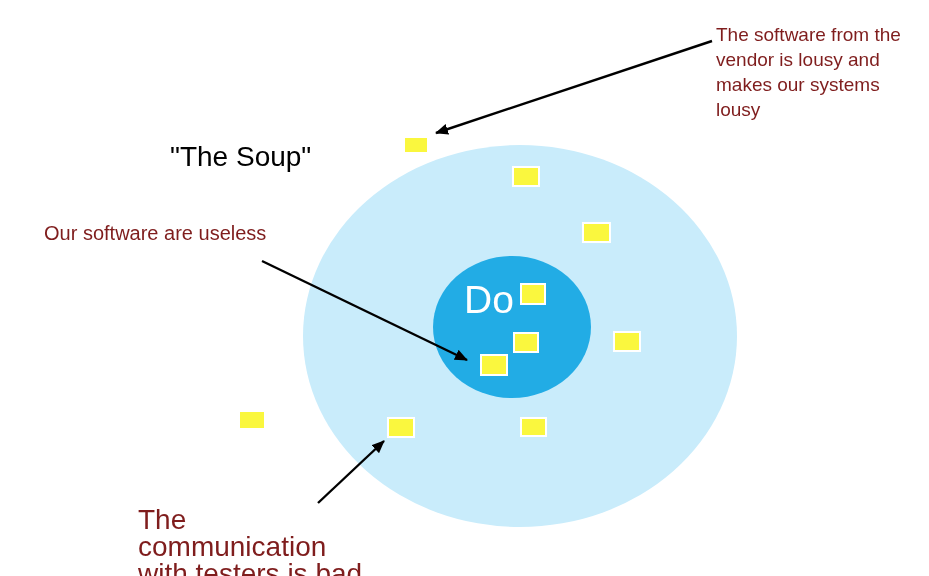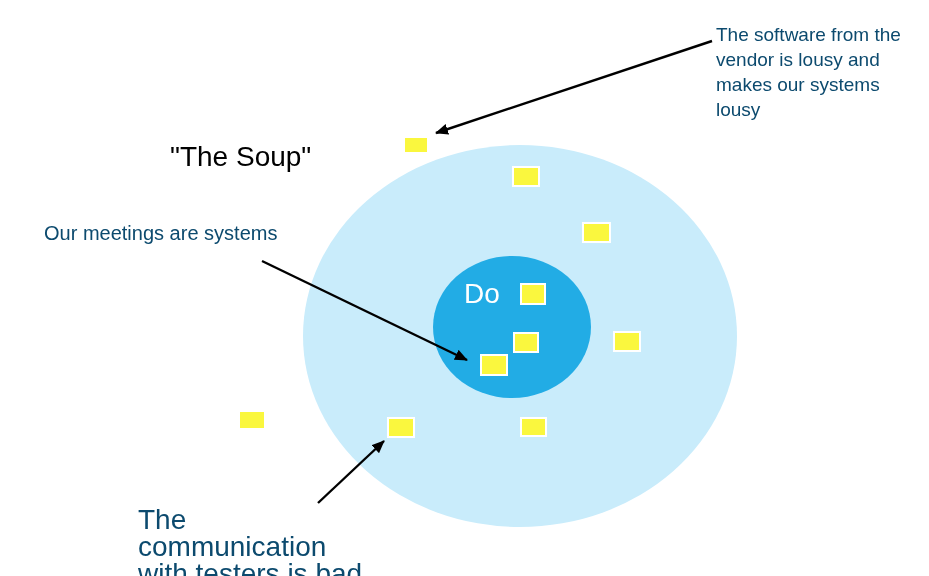--- a/index.html
+++ b/index.html
@@ -19,35 +19,35 @@
     border-radius: 50%;
   }
   .label {
     position: absolute;
     color: #000000;
     line-height: 1;
     white-space: nowrap;
   }
   #soup-label      { left: 170px; top: 143px; font-size: 28px; }
   #influence-label { left: 372px; top: 207px; font-size: 27px; }
-  #do-label        { left: 464px; top: 280px; font-size: 28px; color: #ffffff; }
+  #do-label        { left: 464px; top: 280px; font-size: 39px; color: #ffffff; }
   .note {
     position: absolute;
     border: 2px solid #ffffff;
     box-sizing: content-box;
   }
   #arrow-layer {
     position: absolute;
     left: 0; top: 0;
     width: 929px; height: 576px;
     pointer-events: none;
   }
   .annotation {
     position: absolute;
-    color: #0c4a6e;
+    color: #7f1d1d;
     font-size: 19px;
     line-height: 25px;
   }
   #annotation-0 { left: 716px; top: 22px;  width: 200px; }
   #annotation-1 { left: 44px;  top: 221px; width: 270px; font-size: 20px; white-space: nowrap; }
   #annotation-2 { left: 138px; top: 506px; width: 232px; font-size: 28px; line-height: 27px; }
 </style>
 </head>
 <body>
 
@@ -77,16 +77,16 @@
       <marker id="arrowhead" markerUnits="userSpaceOnUse" markerWidth="14" markerHeight="11" refX="12" refY="5.5" orient="auto">
         <path d="M0,0 L13,5.5 L0,11 Z" fill="#000000"></path>
       </marker>
     </defs>
   <line x1="712" y1="41" x2="436" y2="133" stroke="#000000" stroke-width="2.4" marker-end="url(#arrowhead)"></line>
       <line x1="262" y1="261" x2="467" y2="360" stroke="#000000" stroke-width="2.4" marker-end="url(#arrowhead)"></line>
       <line x1="318" y1="503" x2="384" y2="441" stroke="#000000" stroke-width="2.4" marker-end="url(#arrowhead)"></line>
     </svg>
 
   <div id="annotation-0" class="annotation">The software from the vendor is lousy and makes our systems lousy</div>
-  <div id="annotation-1" class="annotation">Our meetings are systems</div>
+  <div id="annotation-1" class="annotation">Our software are useless</div>
   <div id="annotation-2" class="annotation">The communication with testers is bad</div>
 
 </div>
 
 </body></html>

